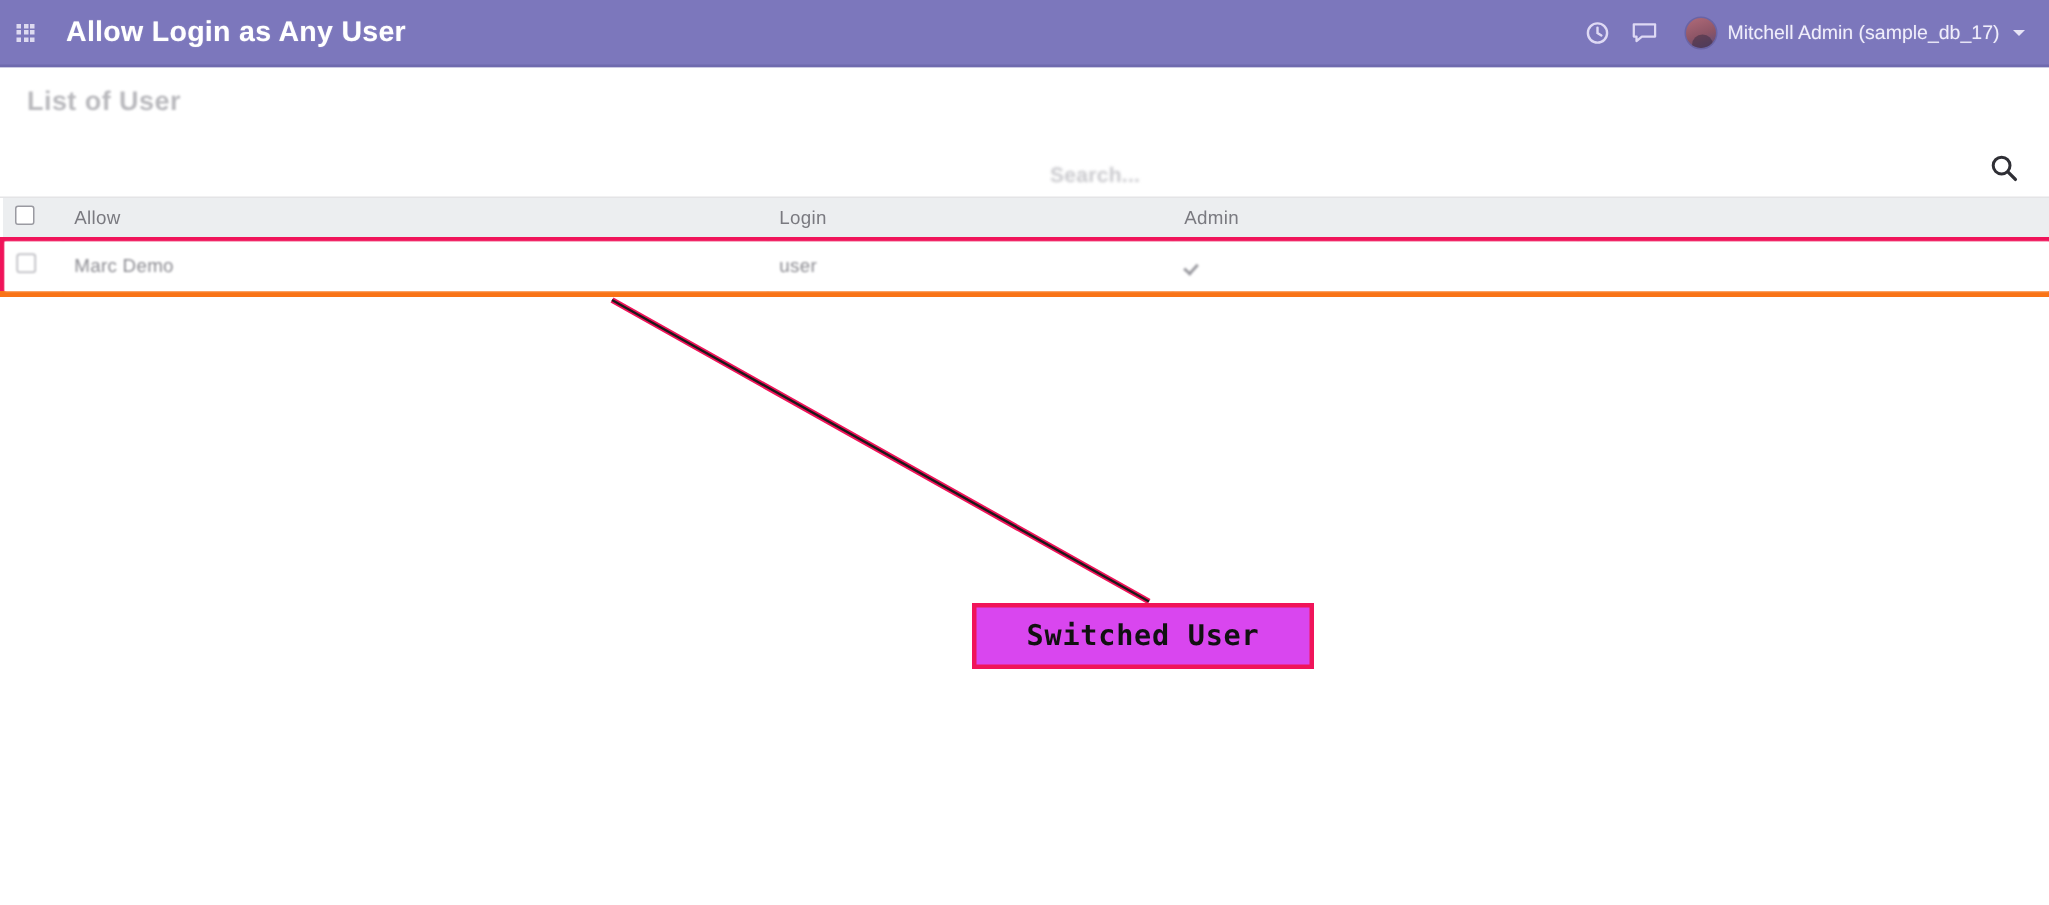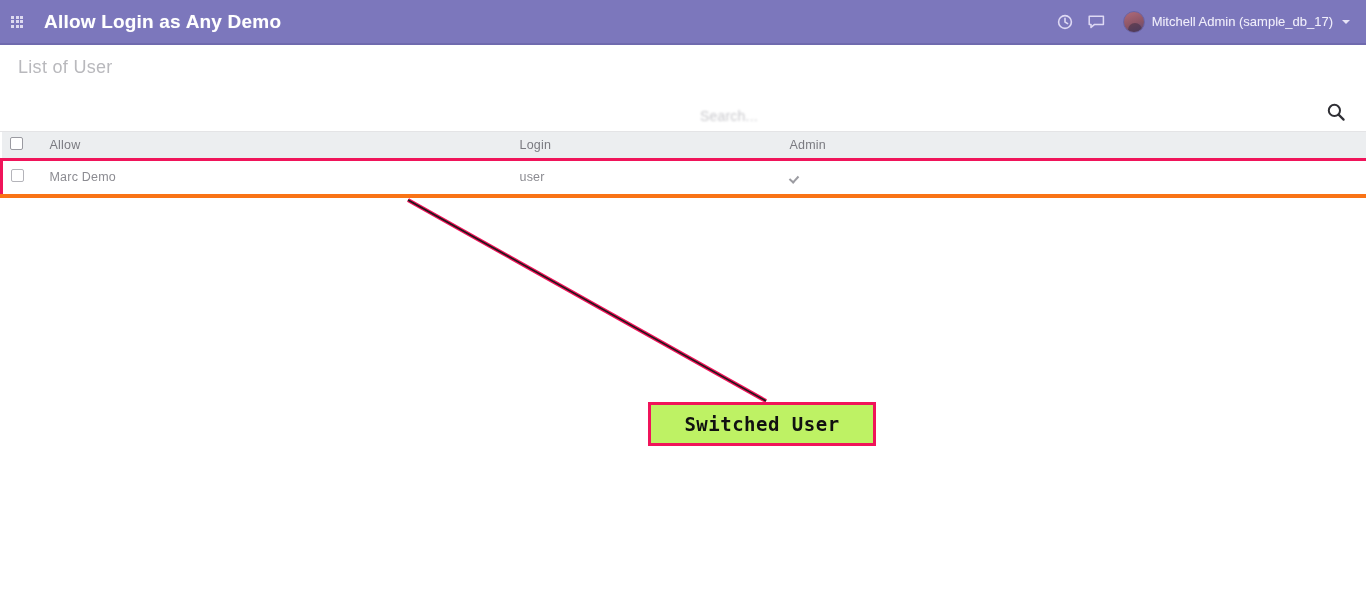--- a/index.html
+++ b/index.html
@@ -90,20 +90,21 @@
     border-top: 4px solid #e7e4f6;
     margin-left: 2px;
   }
 
   
   .control-panel {
     position: absolute; top: 45px; left: 0;
     width: 1366px; height: 87px;
     background: #ffffff;
     border-bottom: 1px solid #e4e4e6;
+    font-weight: bold;
   }
   .breadcrumb {
     position: absolute; left: 18px; top: 12px;
     font-size: 18px;
     color: #b9b9bd;
     letter-spacing: .3px;
     filter: blur(.6px);
     white-space: nowrap;
   }
   .cp-left-tools {
@@ -253,21 +254,21 @@
   .anno-layer {
     position: absolute; top: 0; left: 0;
     width: 1366px; height: 603px;
     pointer-events: none;
   }
   .anno-box {
     position: absolute;
     left: 648px; top: 402px;
     width: 228px; height: 44px;
     border: 3px solid #f0145a;
-    background: #bef264;
+    background: #d946ef;
     display: flex; align-items: center; justify-content: center;
   }
   .anno-text {
     font-family: "DejaVu Sans Mono", monospace;
     font-size: 19px;
     font-weight: bold;
     color: #111111;
     letter-spacing: .5px;
     white-space: nowrap;
   }
@@ -282,21 +283,21 @@
         <i></i>
         <i></i>
         <i></i>
         <i></i>
         <i></i>
         <i></i>
         <i></i>
         <i></i>
     </div>
   </div>
-  <div class="navbar-title">Allow Login as Any Demo</div>
+  <div class="navbar-title">Allow Login as Any User</div>
 
   <div class="navbar-right">
     <div class="nav-icon-btn">
       <svg width="16" height="16" viewBox="0 0 16 16" aria-hidden="true">
         <circle cx="8" cy="8" r="6.4" fill="none" stroke="#ded9f4" stroke-width="1.6"></circle>
         <path d="M8 4.4V8l2.6 1.6" fill="none" stroke="#ded9f4" stroke-width="1.6" stroke-linecap="round"></path>
       </svg>
     </div>
     <div class="nav-icon-btn">
       <svg width="17" height="15" viewBox="0 0 17 15" aria-hidden="true">

